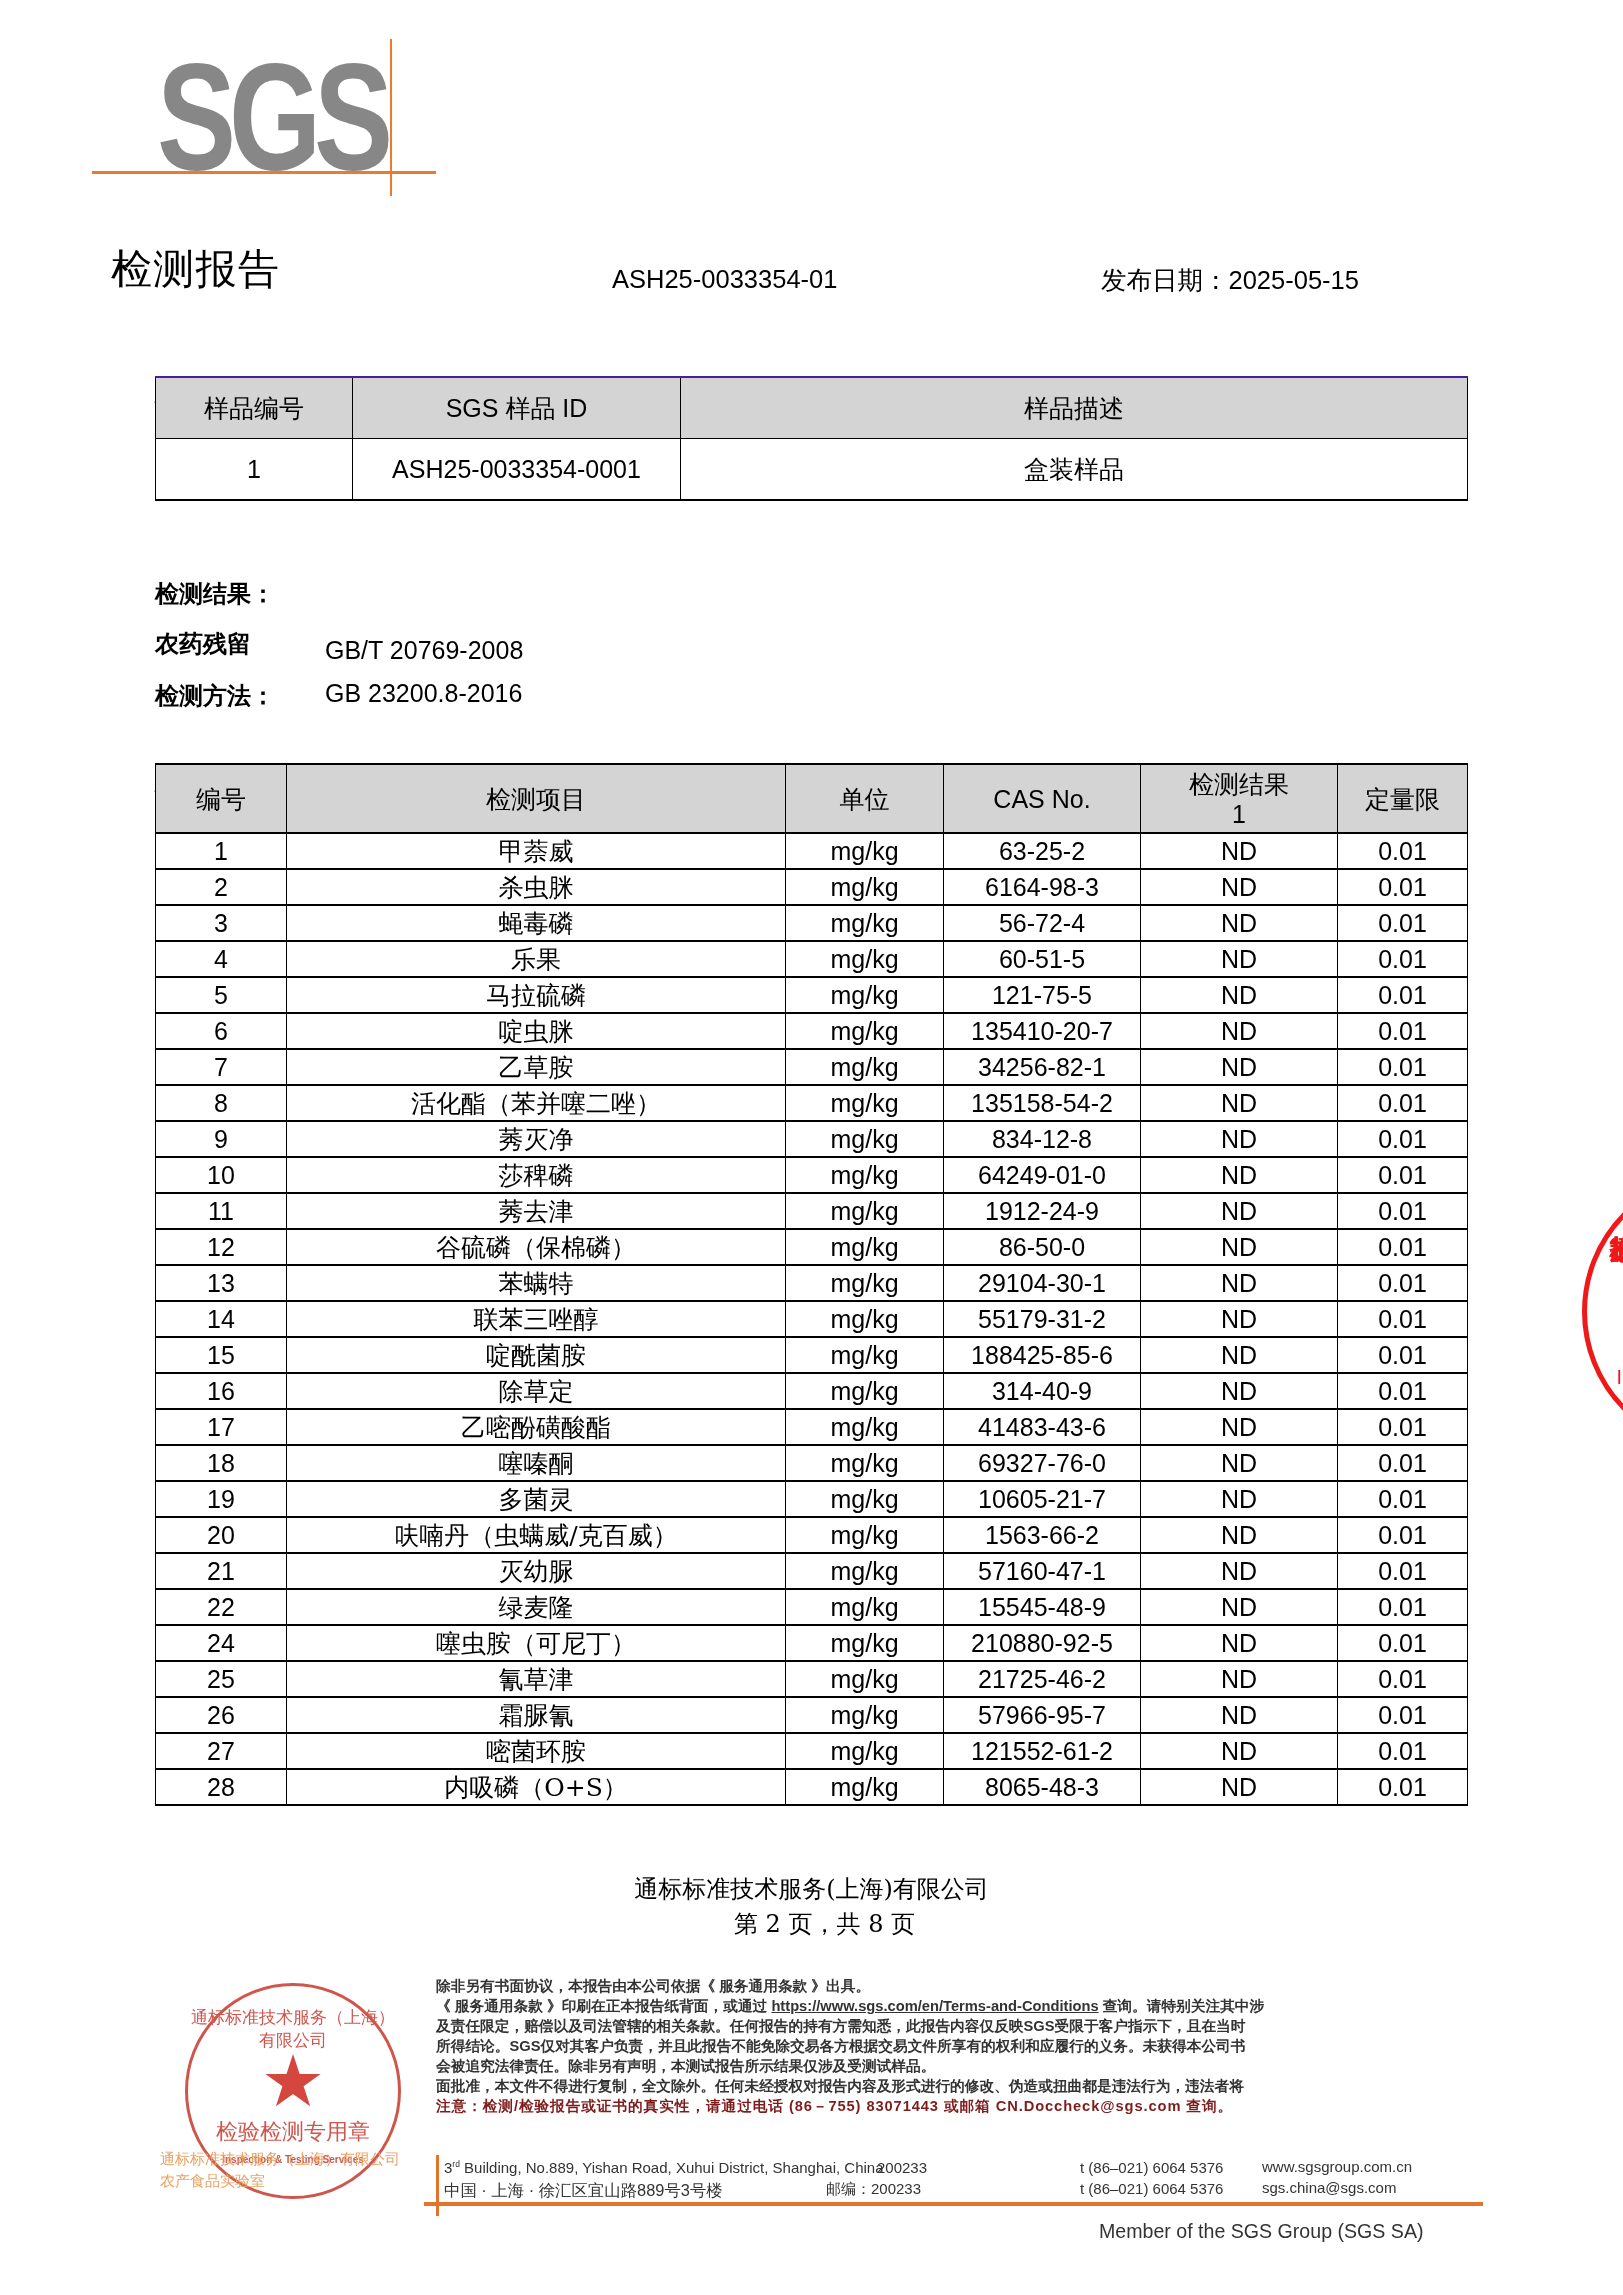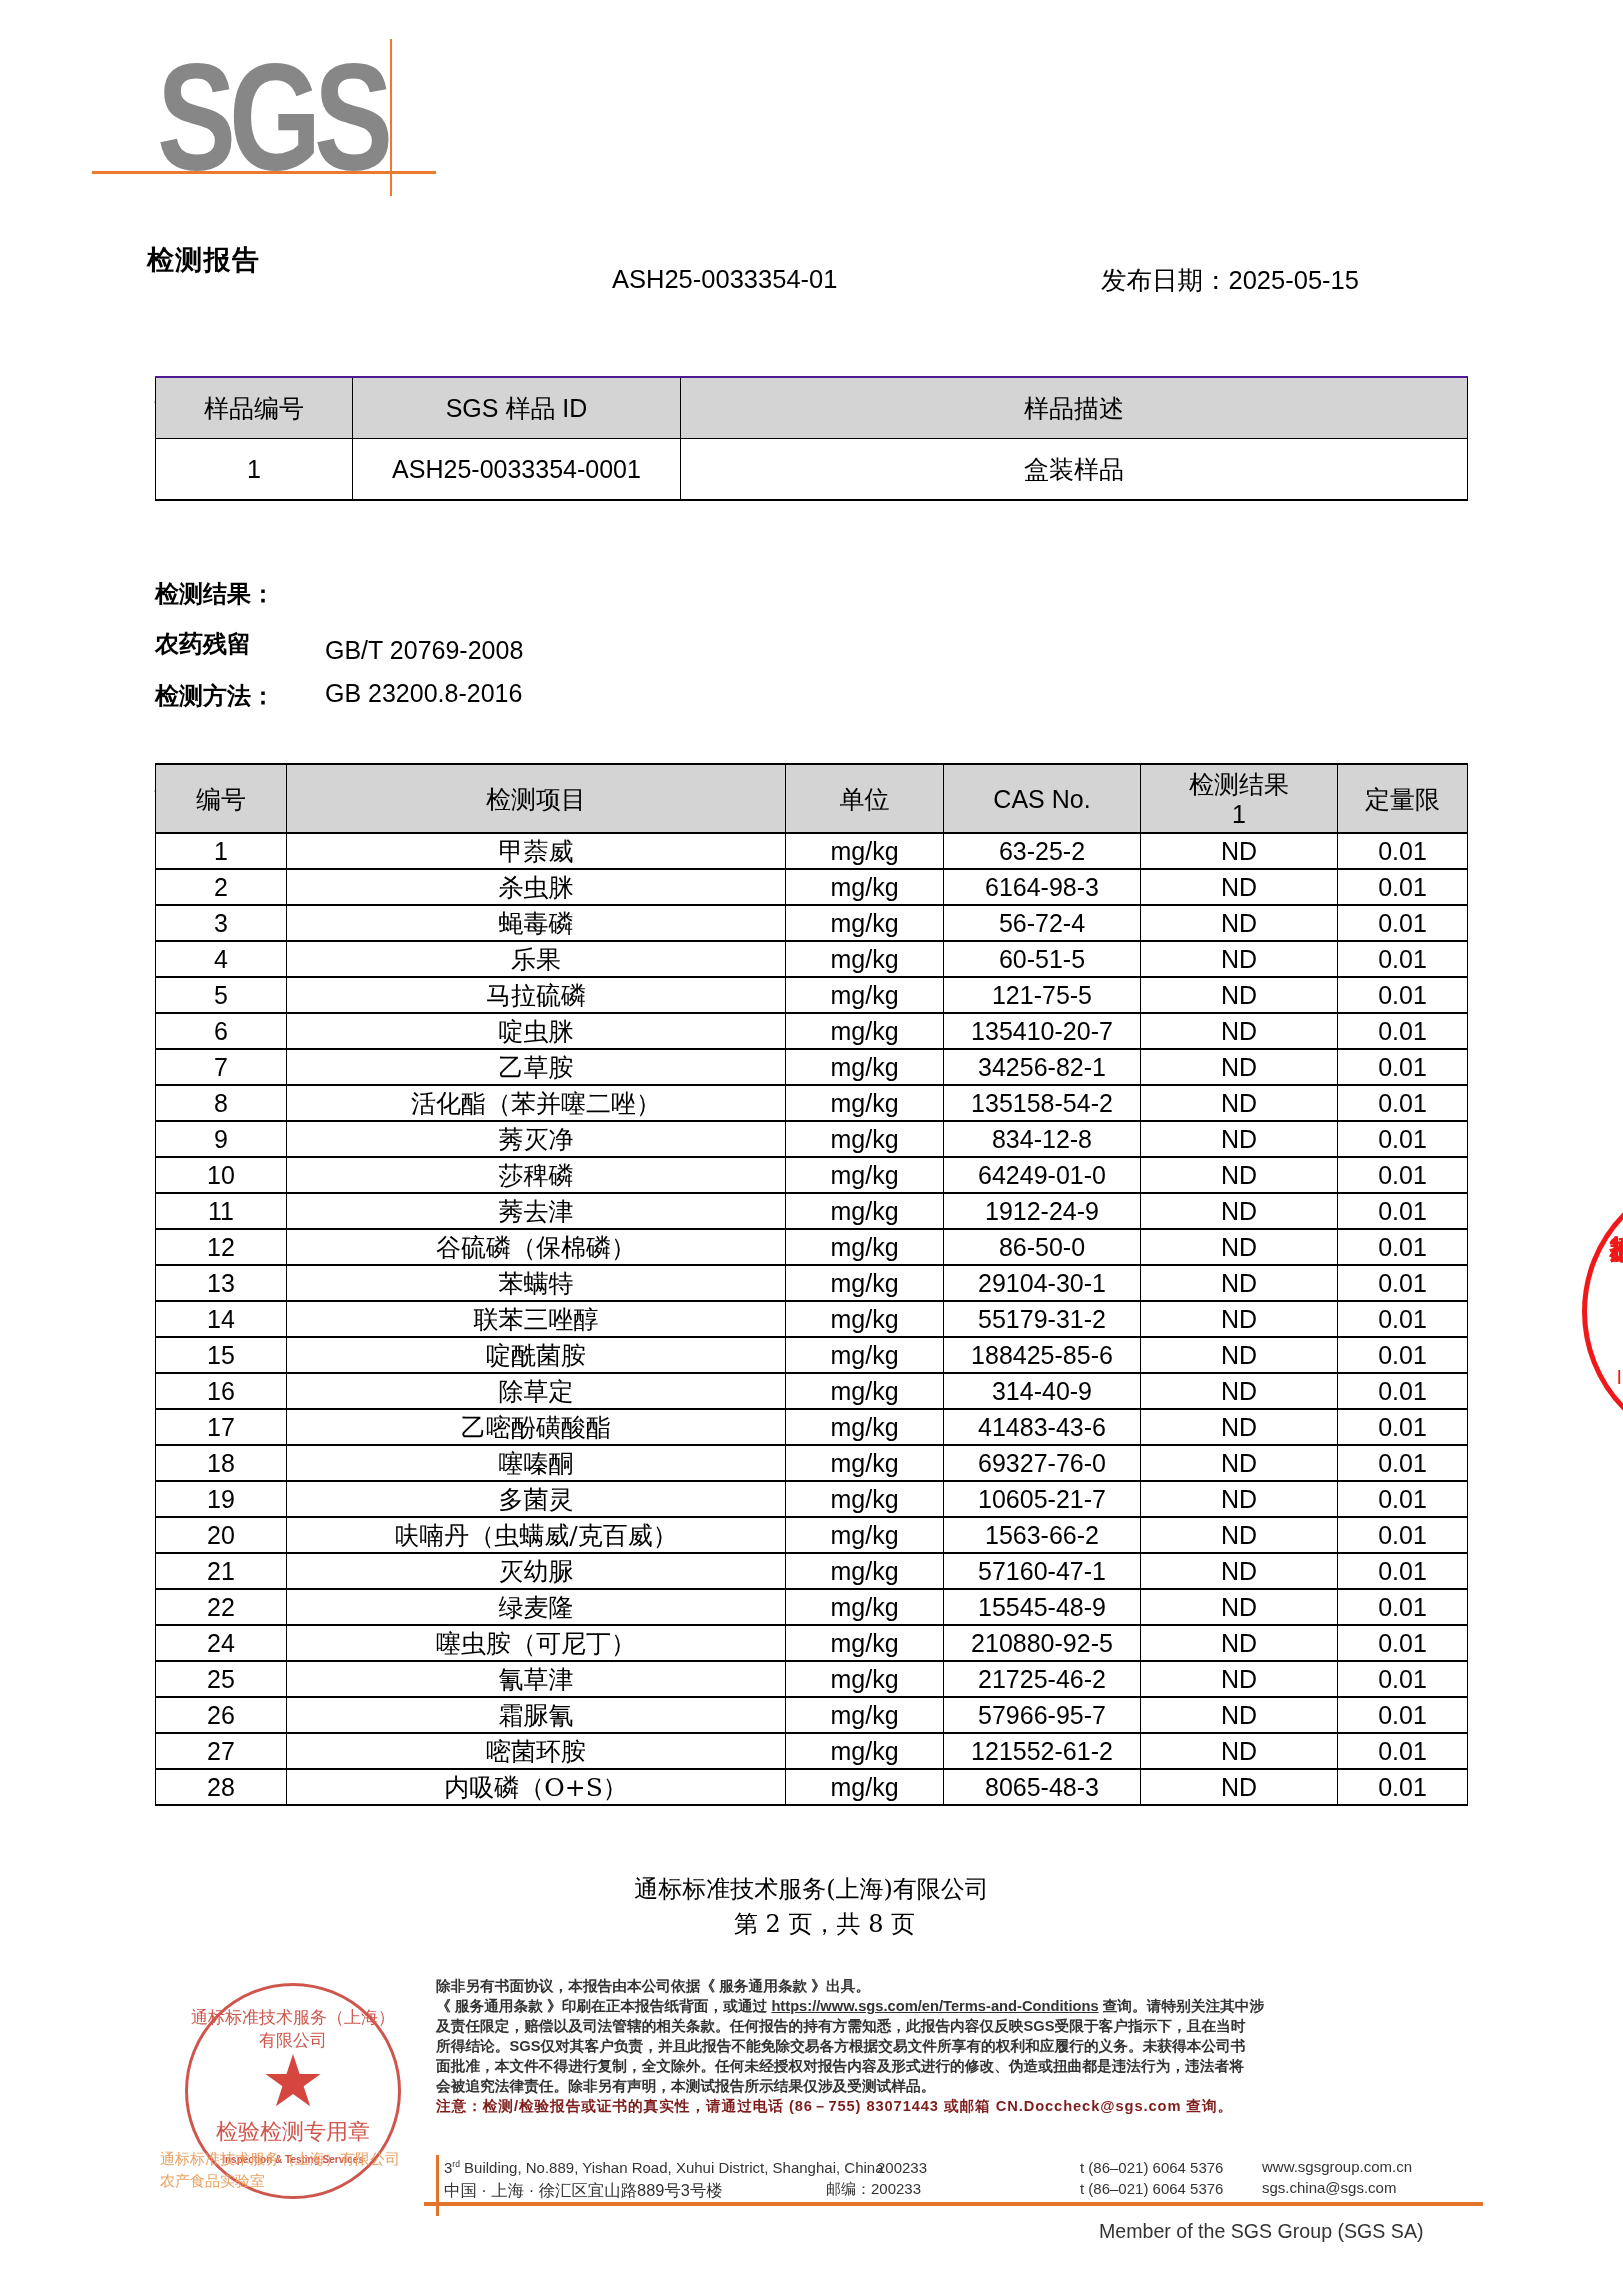--- a/index.html
+++ b/index.html
@@ -8,21 +8,21 @@
   .abs { position:absolute; }
 
   
   .logo-text { left:157px; top:41px; font-family:"Liberation Sans", sans-serif; font-weight:bold;
                font-size:152px; letter-spacing:-9.2px; color:#878787; line-height:152px;
                transform:scaleX(0.78); transform-origin:left top; }
   .logo-hline { left:92px; top:171px; width:344px; height:2.6px; background:#ec7a2e; }
   .logo-vline { left:390px; top:39px; width:2px; height:157px; background:#ec7a2e; }
 
   
-  .title { left:111px; top:242px; font-size:27px; font-weight:bold; letter-spacing:1.3px;margin-left:36px; }
+  .title { left:111px; top:242px; font-size:41px; font-weight:normal; letter-spacing:1.3px; }
   .report-no { left:612px; top:265px; font-size:25.5px; }
   .issue-date { left:1101px; top:263px; font-size:25.5px; }
 
   .section-label { font-size:24px; font-weight:bold;margin-top:42px; }
 
   table { border-collapse:collapse; table-layout:fixed; }
   td, th { border:1.3px solid #000; text-align:center; vertical-align:middle; padding:0;
            font-weight:normal; }
 
   
@@ -367,22 +367,22 @@
 <div class="abs stamp-overlay">
   <div>通标标准技术服务（上海）有限公司</div>
   <div>农产食品实验室</div>
 </div>
 
 <div class="abs disclaimer">
   <p>除非另有书面协议，本报告由本公司依据《 服务通用条款 》出具。</p>
   <p><span>《 服务通用条款 》印刷在正本报告纸背面，或通过 </span><span class="link">https://www.sgs.com/en/Terms-and-Conditions</span><span> 查询。请特别关注其中涉</span></p>
   <p>及责任限定，赔偿以及司法管辖的相关条款。任何报告的持有方需知悉，此报告内容仅反映SGS受限于客户指示下，且在当时</p>
   <p>所得结论。SGS仅对其客户负责，并且此报告不能免除交易各方根据交易文件所享有的权利和应履行的义务。未获得本公司书</p>
+  <p>会被追究法律责任。除非另有声明，本测试报告所示结果仅涉及受测试样品。</p>
   <p>面批准，本文件不得进行复制，全文除外。任何未经授权对报告内容及形式进行的修改、伪造或扭曲都是违法行为，违法者将</p>
-  <p>会被追究法律责任。除非另有声明，本测试报告所示结果仅涉及受测试样品。</p>
   <p class="notice">注意：检测/检验报告或证书的真实性，请通过电话 (86－755) 83071443 或邮箱 CN.Doccheck@sgs.com 查询。</p>
 </div>
 
 <div class="abs addr" style="left:444px; top:2159px;"><span>3</span><sup style="font-size:8.5px">rd</sup><span id="addr-en-rest"> Building, No.889, Yishan Road, Xuhui District, Shanghai, China</span></div>
 <div class="abs addr" style="left:877px; top:2159px;">200233</div>
 <div class="abs addr" style="left:444px; top:2180px; font-size:16.4px;">中国 · 上海 · 徐汇区宜山路889号3号楼</div>
 <div class="abs addr" style="left:826px; top:2180px;"><span>邮编：</span><span>200233</span></div>
 <div class="abs addr" style="left:1080px; top:2159px;">t (86–021) 6064 5376</div>
 <div class="abs addr" style="left:1080px; top:2180px;">t (86–021) 6064 5376</div>
 <div class="abs addr" style="left:1262px; top:2158px;">www.sgsgroup.com.cn</div>

